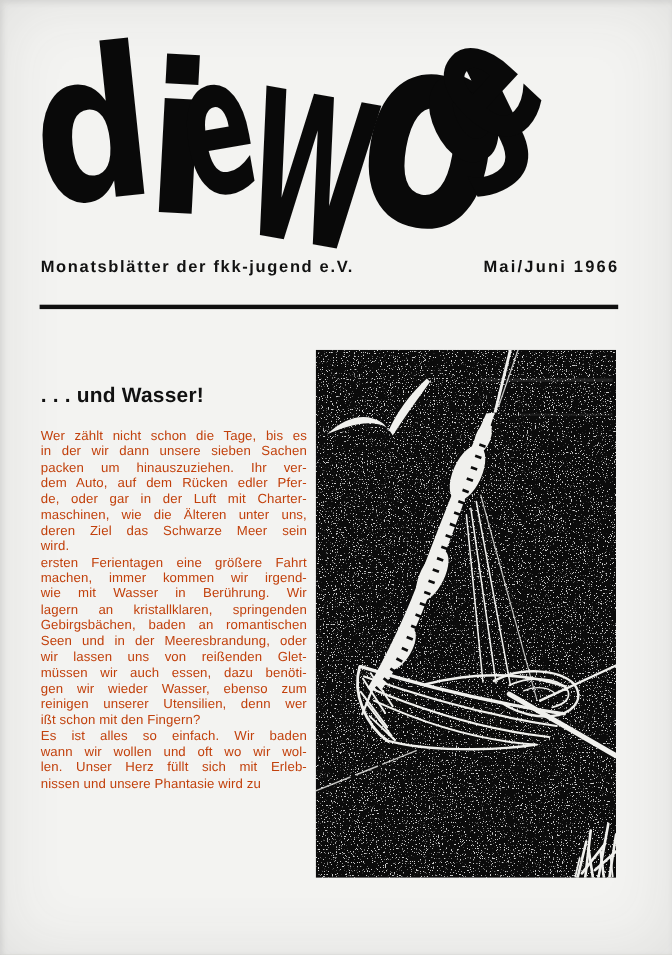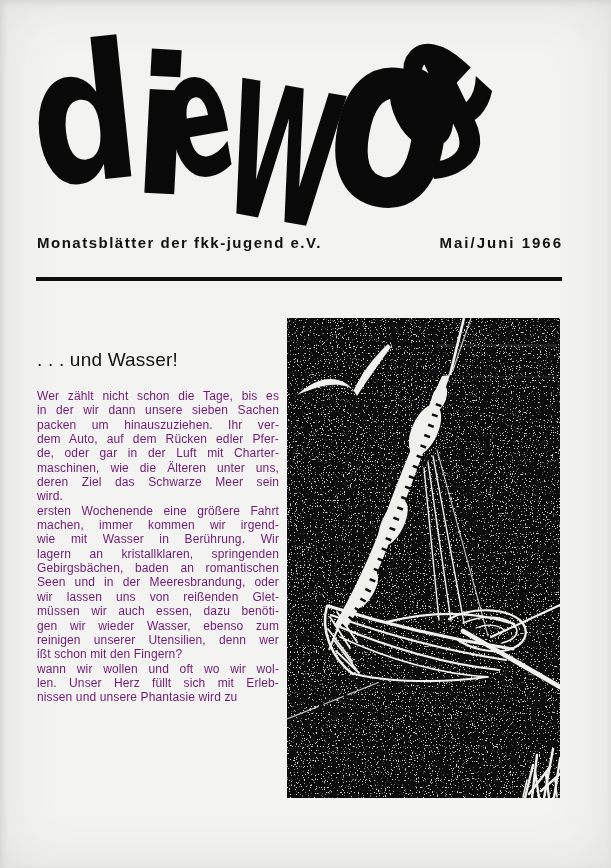--- a/index.html
+++ b/index.html
@@ -14,26 +14,26 @@
   .subtitle {
     position:absolute; left:37px; top:234px; font-size:15px; font-weight:bold;
     letter-spacing:1.5px; color:#121212; white-space:nowrap;
   }
   .issue {
     position:absolute; right:48px; top:234px; font-size:15px; font-weight:bold;
     letter-spacing:2px; color:#121212; white-space:nowrap;margin-left:24px;
   }
   .rule { position:absolute; left:36px; top:277px; width:526px; height:4px; background:#0f0f0f; }
   .heading {
-    position:absolute; left:37px; top:349px; margin:0; font-size:19px; font-weight:normal;
+    position:absolute; left:37px; top:349px; margin:0; font-size:19px; font-weight:bold;
     letter-spacing:0.2px; color:#111; white-space:nowrap;
   }
   .article { position:absolute; left:37px; top:389px; width:242px; }
   .tline {
-    font-size:12px; line-height:14.35px; letter-spacing:0.12px; color:#701a75;
+    font-size:12px; line-height:14.35px; letter-spacing:0.12px; color:#c2410c;
     text-align:justify; text-align-last:justify; white-space:normal;
   }
   .tline.endline { text-align-last:left; }
   .illo { position:absolute; left:287px; top:318px; width:273px; height:480px; display:block; }
 </style>
 </head>
 <body>
 
 <div class="page">
 
@@ -55,31 +55,32 @@
 
   <div class="article">
       <div class="tline">Wer zählt nicht schon die Tage, bis es</div>
       <div class="tline">in der wir dann unsere sieben Sachen</div>
       <div class="tline">packen um hinauszuziehen. Ihr ver-</div>
       <div class="tline">dem Auto, auf dem Rücken edler Pfer-</div>
       <div class="tline">de, oder gar in der Luft mit Charter-</div>
       <div class="tline">maschinen, wie die Älteren unter uns,</div>
       <div class="tline">deren Ziel das Schwarze Meer sein</div>
       <div class="tline endline">wird.</div>
-      <div class="tline">ersten Wochenende eine größere Fahrt</div>
+      <div class="tline">ersten Ferientagen eine größere Fahrt</div>
       <div class="tline">machen, immer kommen wir irgend-</div>
       <div class="tline">wie mit Wasser in Berührung. Wir</div>
       <div class="tline">lagern an kristallklaren, springenden</div>
       <div class="tline">Gebirgsbächen, baden an romantischen</div>
       <div class="tline">Seen und in der Meeresbrandung, oder</div>
       <div class="tline">wir lassen uns von reißenden Glet-</div>
       <div class="tline">müssen wir auch essen, dazu benöti-</div>
       <div class="tline">gen wir wieder Wasser, ebenso zum</div>
       <div class="tline">reinigen unserer Utensilien, denn wer</div>
       <div class="tline endline">ißt schon mit den Fingern?</div>
+      <div class="tline">Es ist alles so einfach. Wir baden</div>
       <div class="tline">wann wir wollen und oft wo wir wol-</div>
       <div class="tline">len. Unser Herz füllt sich mit Erleb-</div>
       <div class="tline endline">nissen und unsere Phantasie wird zu</div>
     </div>
 
   <svg class="illo" viewBox="0 0 273 480" preserveAspectRatio="none" aria-hidden="true">
     <defs>
       <filter id="speckle" x="-2%" y="-2%" width="104%" height="104%">
         <feTurbulence type="fractalNoise" baseFrequency="0.85" numOctaves="2" seed="7" stitchTiles="stitch"></feTurbulence>
         <feColorMatrix type="matrix" values="0 0 0 0 1  0 0 0 0 1  0 0 0 0 1  0 0 0 12 -7.6"></feColorMatrix>

